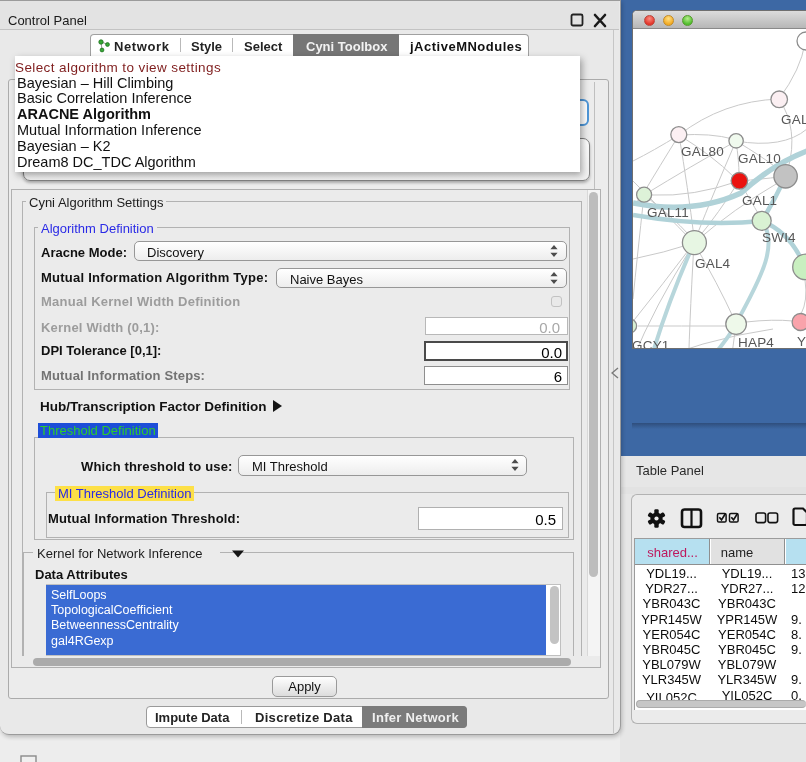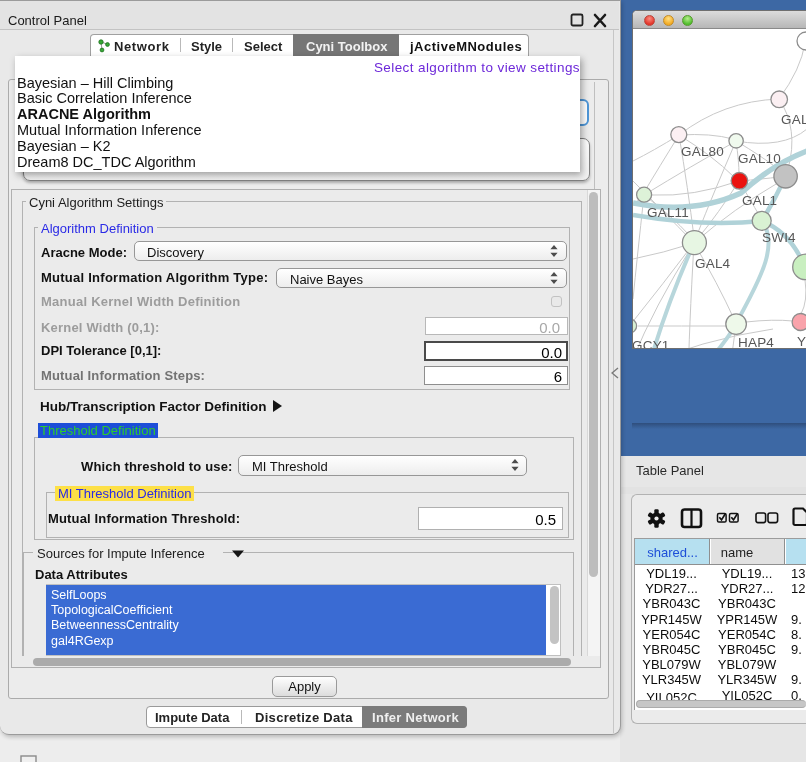--- a/index.html
+++ b/index.html
@@ -131,21 +131,21 @@
   </g>
 
   <path d="M164,14.5 h8 l4,4 v11 a1.5,1.5 0 0 1 -1.5,1.5 h-10.5 a1.5,1.5 0 0 1 -1.5,-1.5 v-13.5 a1.5,1.5 0 0 1 1.5,-1.5 z" fill="none" stroke="#111" stroke-width="2.2"></path>
 </svg>
 
 <div class="abs" style="left:634px;top:538px;width:172px;height:172px;background:#fff;border-left:1px solid #9c9c9c;border-top:1px solid #9c9c9c">
   <div class="abs" style="left:0;top:0;width:75px;height:25px;background:#b6e0f0;border-right:1px solid #8f8f8f"></div>
   <div class="abs" style="left:76px;top:0;width:74px;height:25px;background:#e1e1e1;border-right:1px solid #8f8f8f"></div>
   <div class="abs" style="left:151px;top:0;width:21px;height:25px;background:#b6e0f0"></div>
   <div class="abs" style="left:0;top:25px;width:172px;height:1px;background:#8f8f8f"></div>
-  <div class="abs txt" style="left:0px;top:6px;width:75px;text-align:center;font-size:13px;color:#1d4ed8">shared...</div>
+  <div class="abs txt" style="left:0px;top:6px;width:75px;text-align:center;font-size:13px;color:#be185d">shared...</div>
   <div class="abs txt" style="left:76px;top:6px;width:52px;text-align:center;font-size:13px;color:#222">name</div>
 </div>
 <div class="abs" style="left:634px;top:564px;width:172px;height:139px;overflow:hidden;font-size:13px;color:#0d0d0d">
   <div class="abs txt" style="left:0;top:2px;width:75px;text-align:center">YDL19...</div>
     <div class="abs txt" style="left:76px;top:2px;width:74px;text-align:center">YDL19...</div>
     <div class="abs txt" style="left:157px;top:2px">13</div>
   <div class="abs txt" style="left:0;top:17px;width:75px;text-align:center">YDR27...</div>
     <div class="abs txt" style="left:76px;top:17px;width:74px;text-align:center">YDR27...</div>
     <div class="abs txt" style="left:157px;top:17px">12</div>
   <div class="abs txt" style="left:0;top:32px;width:75px;text-align:center">YBR043C</div>
@@ -198,21 +198,21 @@
 <div class="abs txt" style="left:306px;top:39px;font-size:13px;font-weight:bold;color:#f2f2f2">Cyni Toolbox</div>
 <div class="abs txt" style="left:410px;top:39px;font-size:13px;font-weight:bold;letter-spacing:.5px;color:#111">jActiveMNodules</div>
 
 <div class="abs" style="left:8px;top:79px;width:601px;height:620px;border:1px solid #ababab;border-radius:3px;background:#ececec"></div>
 
 <div class="abs" style="left:18px;top:99px;width:571px;height:27px;border:2.5px solid #4f96d7;border-radius:6px;background:#fff"></div>
 <div class="abs" style="left:23px;top:138px;width:567px;height:43px;border:1.5px solid #808080;border-radius:7px;background:linear-gradient(#fdfdfd,#f0f0f0);box-shadow:0 2px 3px rgba(0,0,0,.28)"></div>
 <div class="abs" style="left:594px;top:82px;width:1px;height:107px;background:#bfbfbf"></div>
 
 <div class="abs" style="left:15px;top:56px;width:565px;height:116px;background:#fff;box-shadow:2px 3px 7px rgba(0,0,0,.35)"></div>
-<div class="abs txt" style="left:15px;top:60px;width:565px;text-align:right;font-size:13.5px;letter-spacing:.4px;color:#6d28d9">Select algorithm to view settings</div>
+<div class="abs txt" style="left:15px;top:60px;width:565px;text-align:left;font-size:13.5px;letter-spacing:.4px;color:#7f1d1d">Select algorithm to view settings</div>
 <div class="abs txt" style="left:17px;top:75px;font-size:14.5px;color:#111">Bayesian – Hill Climbing</div>
 <div class="abs txt" style="left:17px;top:90px;font-size:14.5px;color:#111">Basic Correlation Inference</div>
 <div class="abs txt" style="left:17px;top:106px;font-size:14.5px;font-weight:bold;color:#111">ARACNE Algorithm</div>
 <div class="abs txt" style="left:17px;top:122px;font-size:14.5px;color:#111">Mutual Information Inference</div>
 <div class="abs txt" style="left:17px;top:138px;font-size:14.5px;color:#111">Bayesian – K2</div>
 <div class="abs txt" style="left:17px;top:154px;font-size:14.5px;color:#111">Dream8 DC_TDC Algorithm</div>
 
 <div class="abs" style="left:11px;top:189px;width:590px;height:479px;border:1px solid #b0b0b0;background:#ebebeb"></div>
 <div class="abs" style="left:587px;top:190px;width:13px;height:466px;background:#f4f4f4;border-left:1px solid #d8d8d8"></div>
 <div class="abs" style="left:588.5px;top:192px;width:9.5px;height:385px;border-radius:5px;background:#bdbdbd"></div>
@@ -257,21 +257,21 @@
 <svg class="abs" style="left:509px;top:458px" width="12" height="14" viewBox="0 0 12 14">
     <path d="M6,1 L9.6,5.3 H2.4 Z M6,13 L2.4,8.7 H9.6 Z" fill="#4c4c4c"></path>
   </svg>
 
 <div class="abs" style="left:46px;top:492px;width:523px;height:46px;border:1px solid #b2b2b2"></div>
 <div class="abs txt" style="left:55px;top:486px;font-size:13px;color:#2a2ae6;background:#fde047;padding:0 3px">MI Threshold Definition</div>
 <div class="abs txt" style="left:48px;top:511px;font-size:13px;font-weight:bold;letter-spacing:.15px;color:#111">Mutual Information Threshold:</div>
 <div class="abs txt" style="left:418px;top:507px;width:145px;height:23px;border:1px solid #b0b0b0;background:#fff;font-size:15px;color:#000;text-align:right;padding:3px 6px 0 0">0.5</div>
 
 <div class="abs" style="left:23px;top:552px;width:551px;height:104px;border:1px solid #b2b2b2;border-bottom:none"></div>
-<div class="abs txt" style="left:33px;top:546px;font-size:13px;color:#1d1d1d;background:#ebebeb;padding:0 18px 0 4px">Sources for Impute Inference</div>
+<div class="abs txt" style="left:33px;top:546px;font-size:13px;color:#1d1d1d;background:#ebebeb;padding:0 18px 0 4px">Kernel for Network Inference</div>
 <svg class="abs" style="left:231px;top:549px" width="14" height="10" viewBox="0 0 14 10">
     <path d="M1,1.5 L13,1.5 L7,8.5 Z" fill="#141414"></path>
   </svg>
 <div class="abs txt" style="left:35px;top:567px;font-size:13px;font-weight:bold;color:#111">Data Attributes</div>
 <div class="abs" style="left:46px;top:584px;width:515px;height:72px;border:1px solid #c0c0c0;background:#fff"></div>
 <div class="abs" style="left:46px;top:585px;width:500px;height:70px;background:#3a6bd3"></div>
 <div class="abs txt" style="left:51px;top:588px;font-size:12.5px;color:#fff">SelfLoops</div>
 <div class="abs txt" style="left:51px;top:603px;font-size:12.5px;color:#fff">TopologicalCoefficient</div>
 <div class="abs txt" style="left:51px;top:618px;font-size:12.5px;color:#fff">BetweennessCentrality</div>
 <div class="abs txt" style="left:51px;top:634px;font-size:12.5px;color:#fff">gal4RGexp</div>

